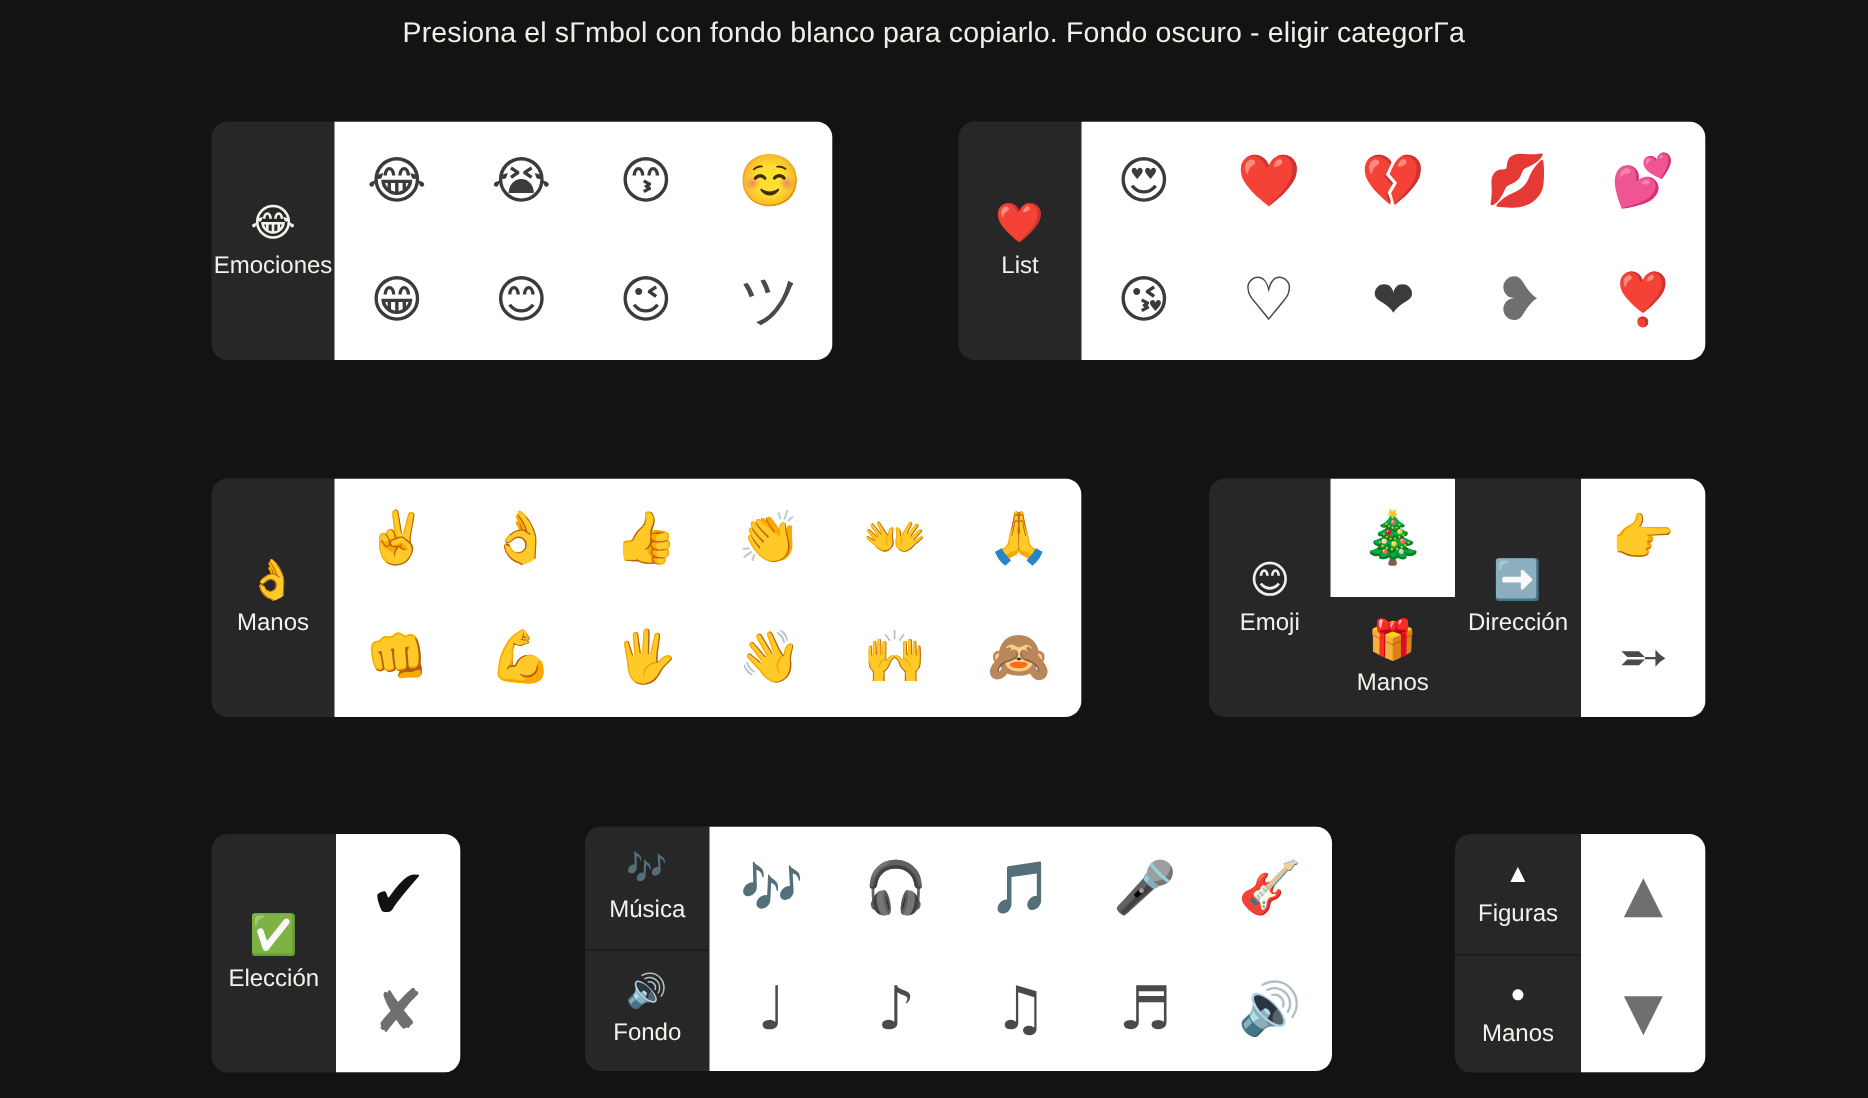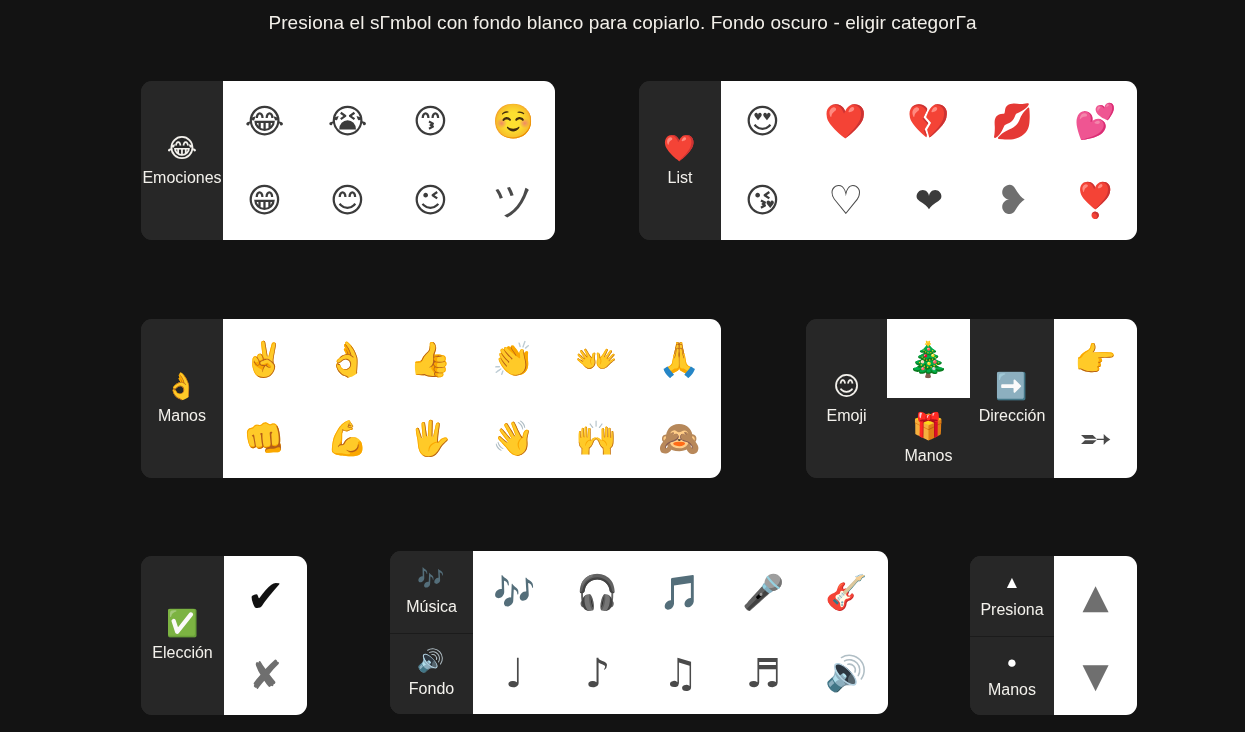--- a/index.html
+++ b/index.html
@@ -306,21 +306,21 @@
     <div class="sym note">♫</div>
     <div class="sym note">♬</div>
     <div class="sym">🔊</div>
   </div>
 </div>
 
 <div class="card" id="card-figuras">
   <div class="cat-col">
     <div class="cat">
       <span class="cat-icon">▲</span>
-      <span class="cat-label">Presiona</span>
+      <span class="cat-label">Figuras</span>
     </div>
     <div class="cat">
       <span class="cat-icon">●</span>
       <span class="cat-label">Manos</span>
     </div>
   </div>
   <div class="grid">
     <div class="sym tri">▲</div>
     <div class="sym tri">▼</div>
   </div>

